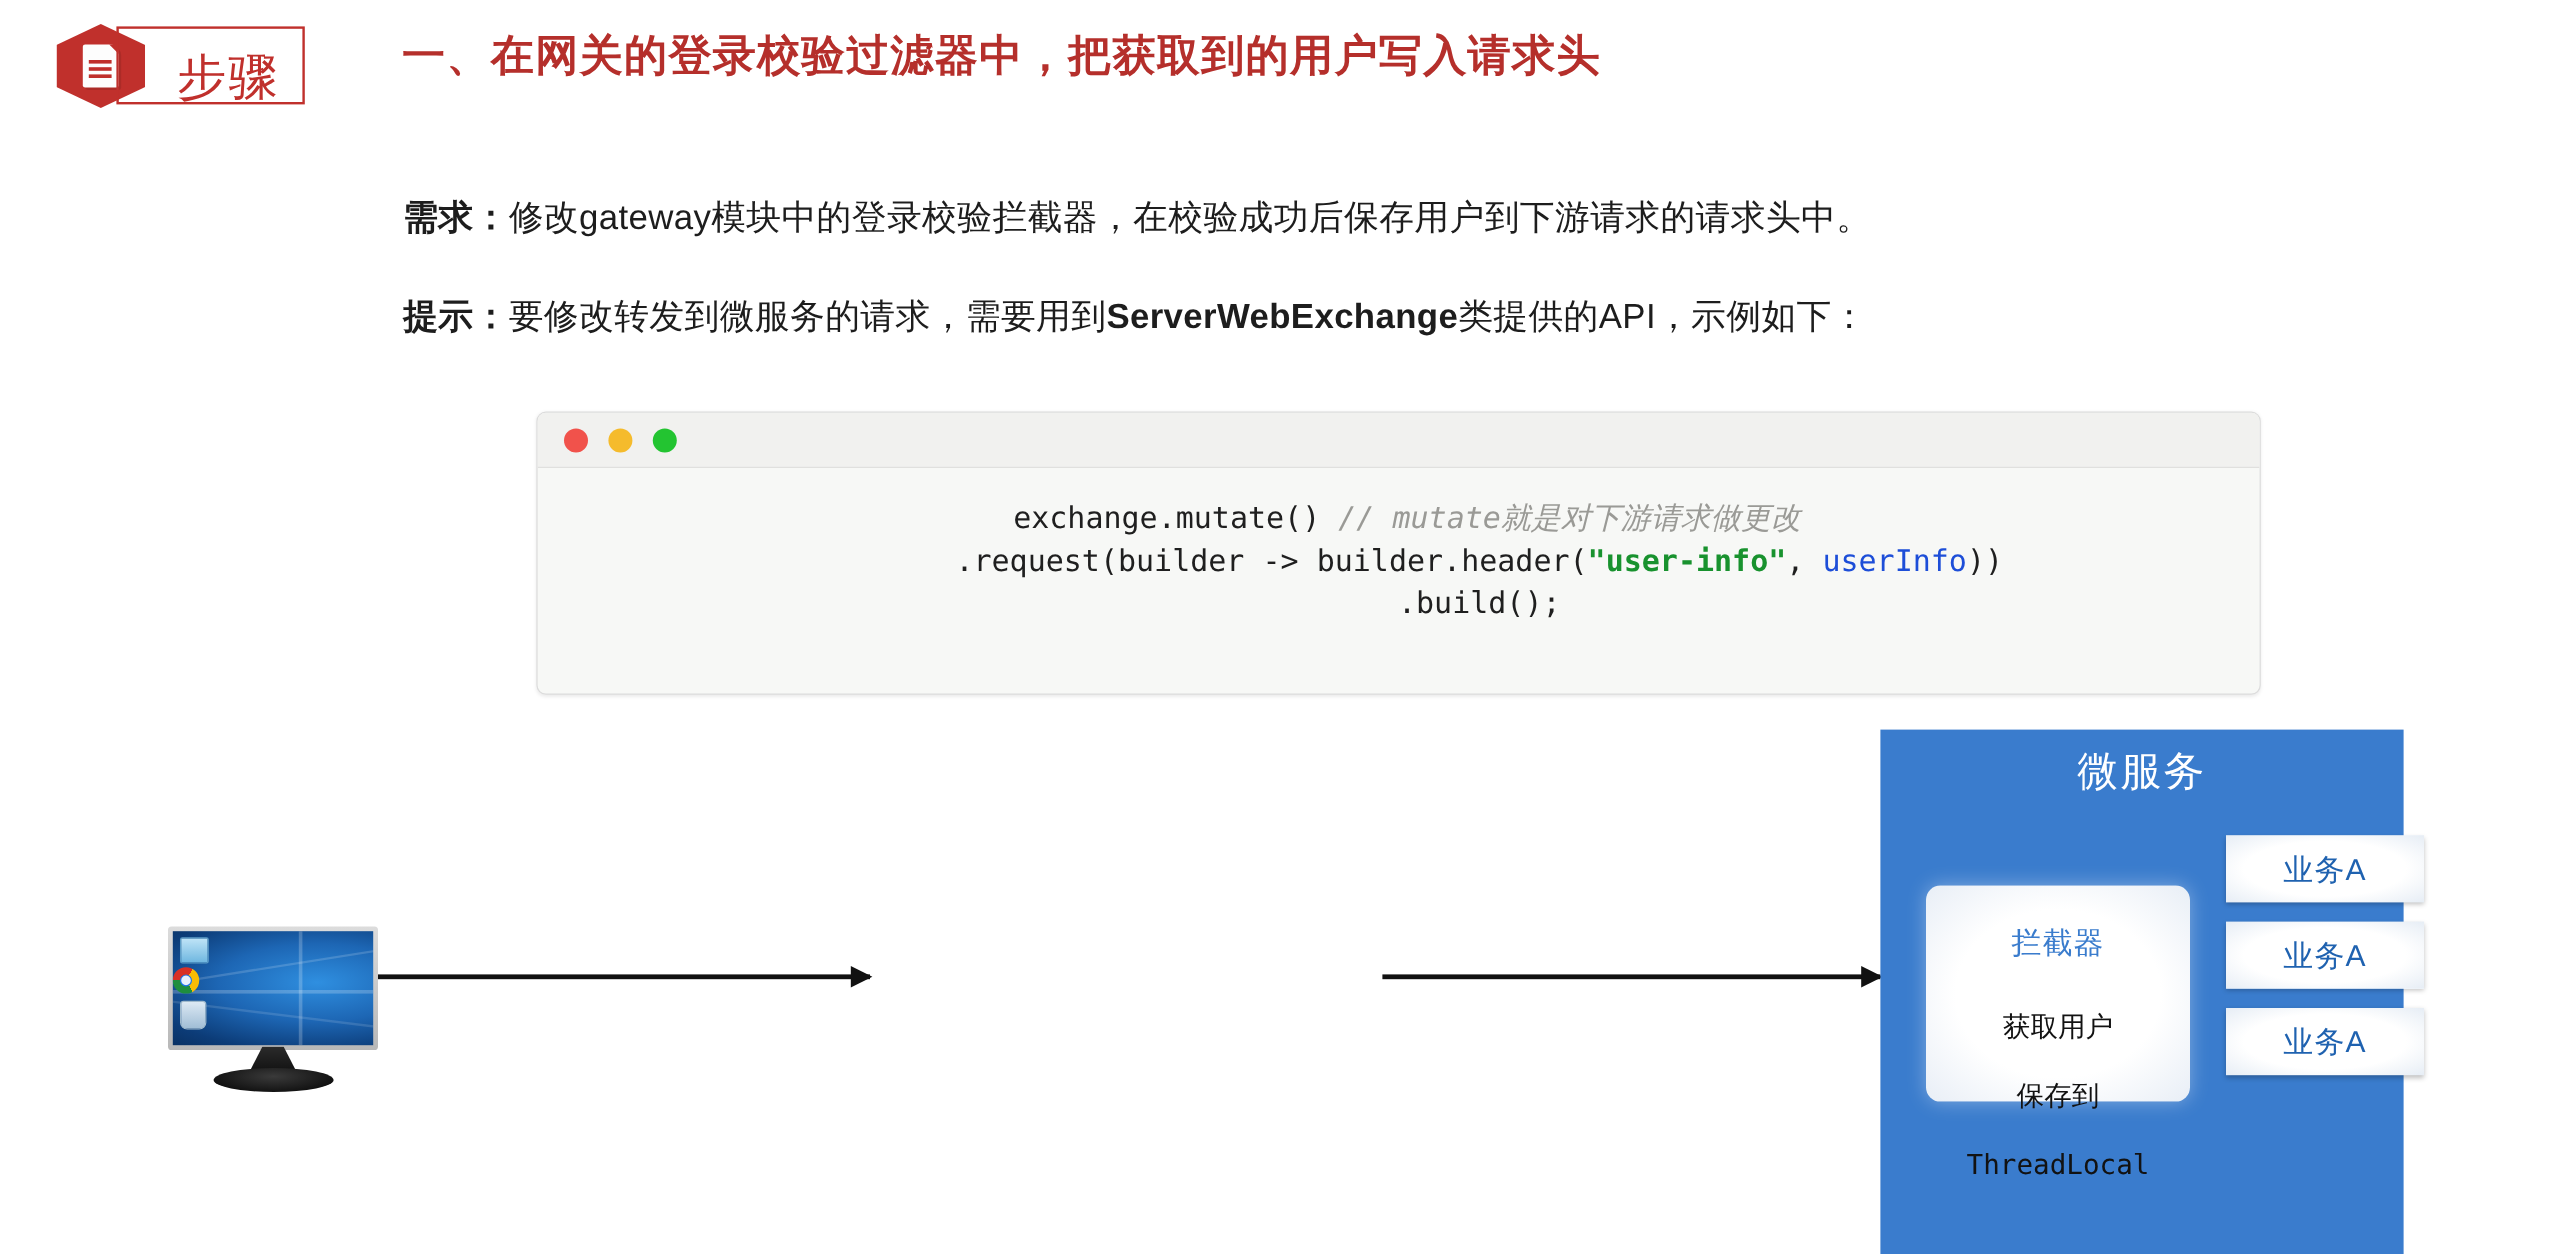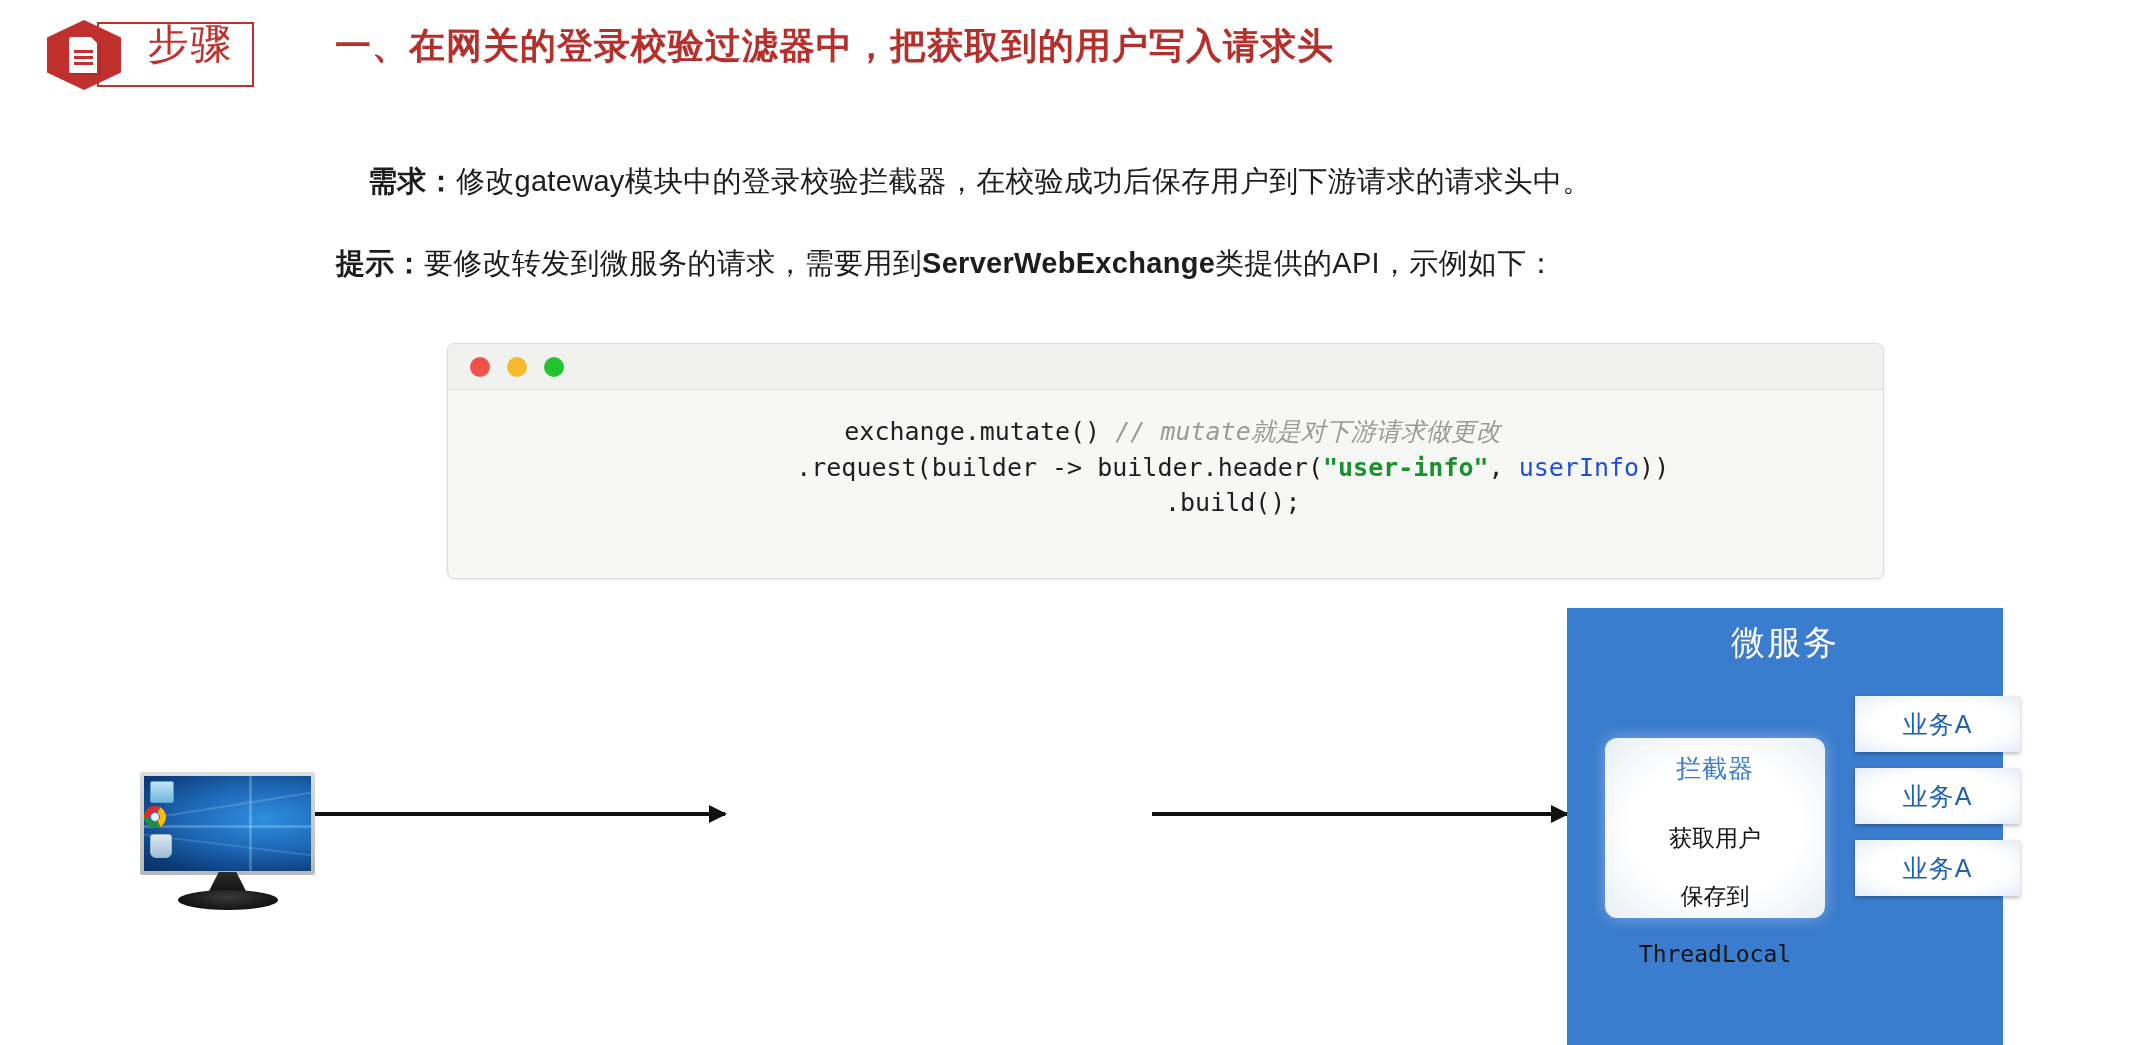--- a/index.html
+++ b/index.html
@@ -69,21 +69,21 @@
   .doc-line.l3 { top: 25px; }
 
   #badge-label-box {
     position: absolute;
     left: 50px; top: 2px;
     width: 157px;
     height: 65px;
     border: 2px solid #c0302c;
     background: transparent;
     display: flex;
-    align-items: flex-start;
+    align-items: flex-end;
     justify-content: center;
     padding-left: 30px;
     box-sizing: border-box;
   }
   #badge-label {
     font-size: 41px;
     color: #c0302c;
     letter-spacing: 2px;
     font-family: "DejaVu Sans", "Liberation Sans", sans-serif;
     line-height: 1;
@@ -101,21 +101,21 @@
   }
 
   
   .para {
     position: absolute;
     font-size: 29px;
     color: #1d1d1d;
     white-space: nowrap;
     letter-spacing: 0.3px;
   }
-  #para-requirement { left: 336px; top: 162px; margin-left: 32px; }
+  #para-requirement { left: 336px; top: 162px; }
   #para-hint        { left: 336px; top: 244px; }
   .para .lead { font-weight: bold; }
   .para .strong { font-weight: bold; }
 
   
   #code-window {
     position: absolute;
     left: 447px;
     top: 343px;
     width: 1435px;
@@ -372,21 +372,21 @@
     width: 220px;
     height: 180px;
     border-radius: 12px;
     background: radial-gradient(ellipse at 50% 50%, #ffffff 55%, #e8eef6 100%);
     box-shadow: 0 0 16px rgba(255,255,255,0.35);
     text-align: center;
   }
   #interceptor-title {
     color: #3a7ccd;
     font-size: 25px;
-    padding-top: 14px;
+    padding-top: 31px;
     letter-spacing: 1px;
   }
   #interceptor-body {
     font-size: 23px;
     line-height: 1.26;
     color: #121212;
     padding-top: 10px;
     white-space: pre-line;
   }
   #interceptor-body .mono {

